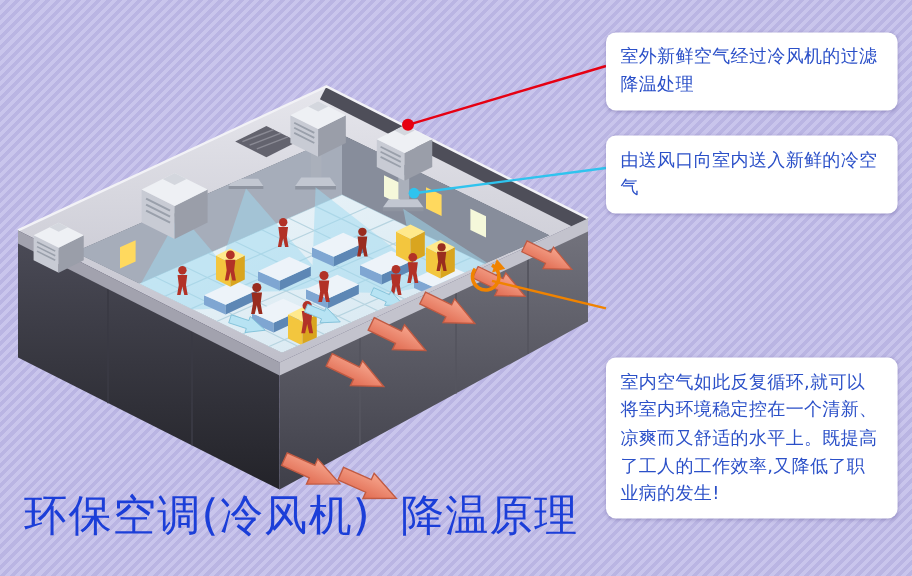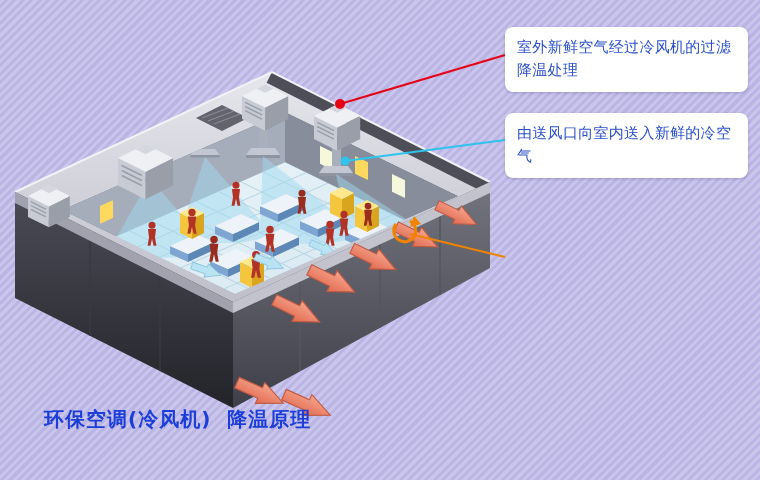--- a/index.html
+++ b/index.html
@@ -21,22 +21,22 @@
     border-radius:8px; padding:9px 12px;
     color:var(--callout-text,#2b50c8);
     font-size:15px; line-height:1.55; letter-spacing:.3px;
     box-shadow:0 1px 3px rgba(60,50,120,.28);
   }
   #callout-1 { top:27px; }
   #callout-2 { top:113px; }
   #callout-3 { top:190px; }
   #callout-4 { top:298px; }
   .title {
-    position:absolute; left:44px; top:406px;
-    font-size:20px; font-weight:bold; letter-spacing:1px;
+    position:absolute; left:20px; top:406px;
+    font-size:36px; font-weight:normal; letter-spacing:1px;
     color:var(--title-color,#1b3ed8);
     white-space:pre;
   }
 </style>
 </head>
 <body>
 
 <div class="stage">
 
   <svg class="scene" viewBox="0 0 760 480">
@@ -218,16 +218,19 @@
       <line x1="410" y1="234" x2="505" y2="257" stroke="#f08300" stroke-width="2"></line>
     </g>
   </svg>
 
   <div class="callout" id="callout-1">
     <span>室外新鲜空气经过冷风机的过滤降温处理</span>
   </div>
   <div class="callout" id="callout-2">
     <span>由送风口向室内送入新鲜的冷空气</span>
   </div>
+  <div class="callout" id="callout-4">
+    <span>室内空气如此反复循环,就可以将室内环境稳定控在一个清新、凉爽而又舒适的水平上。既提高了工人的工作效率,又降低了职业病的发生!</span>
+  </div>
 
   <div class="title">环保空调(冷风机)  降温原理</div>
 
 </div>
 
 </body></html>

